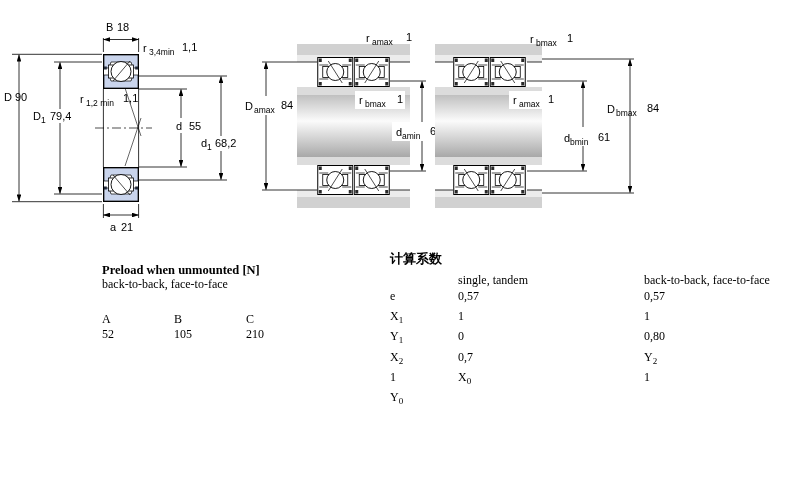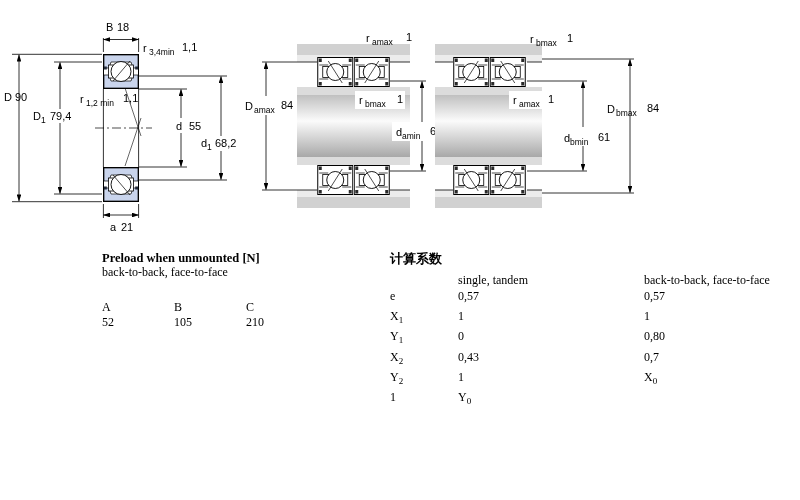--- a/index.html
+++ b/index.html
@@ -1,21 +1,21 @@
 <!DOCTYPE html>
 <html><head>
 <meta charset="utf-8">
 <style>
   html,body{margin:0;padding:0;background:#fff;}
   #page{position:relative;width:800px;height:500px;background:#fff;overflow:hidden;
         font-family:"Liberation Sans",sans-serif;}
   svg text{font-family:"Liberation Sans",sans-serif;font-size:11px;fill:#000;}
   svg text.sub{font-size:8.5px;}
   .tbl{position:absolute;font-family:"Liberation Serif",serif;font-size:12px;color:#000;}
-  .preload{left:102px;top:251px;width:240px;}
+  .preload{left:102px;top:263px;width:240px;}
   .pt-title{font-weight:bold;font-size:12.5px;line-height:14px;}
   .pt-sub{line-height:14px;}
   .pt-grid{display:grid;grid-template-columns:72px 72px 60px;margin-top:21px;line-height:15px;}
   .factors{left:350px;top:251px;width:440px;margin-left:40px;}
   .ft-title{font-weight:bold;font-size:13px;line-height:15px;margin-bottom:6px;}
   .ft-grid{display:grid;grid-template-columns:68px 186px auto;}
   .ft-grid span{line-height:15.8px;}
   .ft-head{line-height:17px !important;}
   sub{font-size:9px;}
 </style>
@@ -271,21 +271,20 @@
 
     <span><span>X</span><sub>1</sub></span>
     <span>1</span>
     <span>1</span>
 
     <span><span>Y</span><sub>1</sub></span>
     <span>0</span>
     <span>0,80</span>
 
     <span><span>X</span><sub>2</sub></span>
-    <span>0,43</span>
     <span>0,7</span>
 
     <span><span>Y</span><sub>2</sub></span>
     <span>1</span>
 
     <span><span>X</span><sub>0</sub></span>
     <span>1</span>
 
     <span><span>Y</span><sub>0</sub></span>
   </div>

